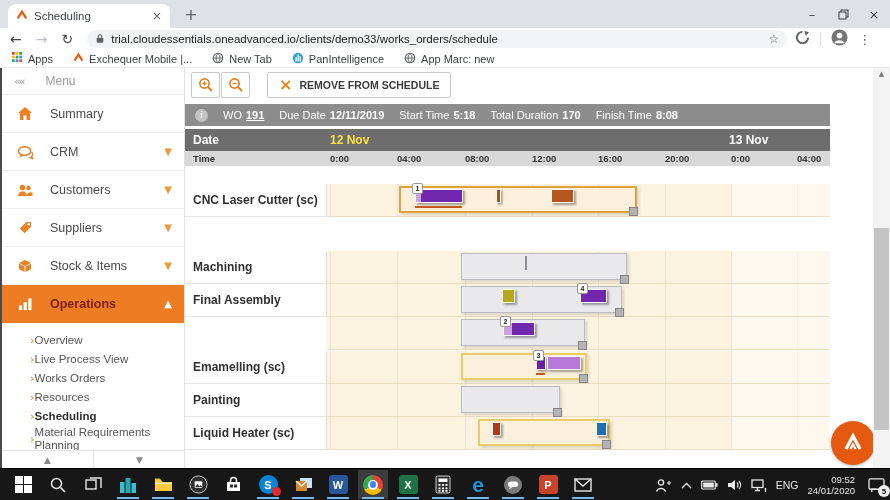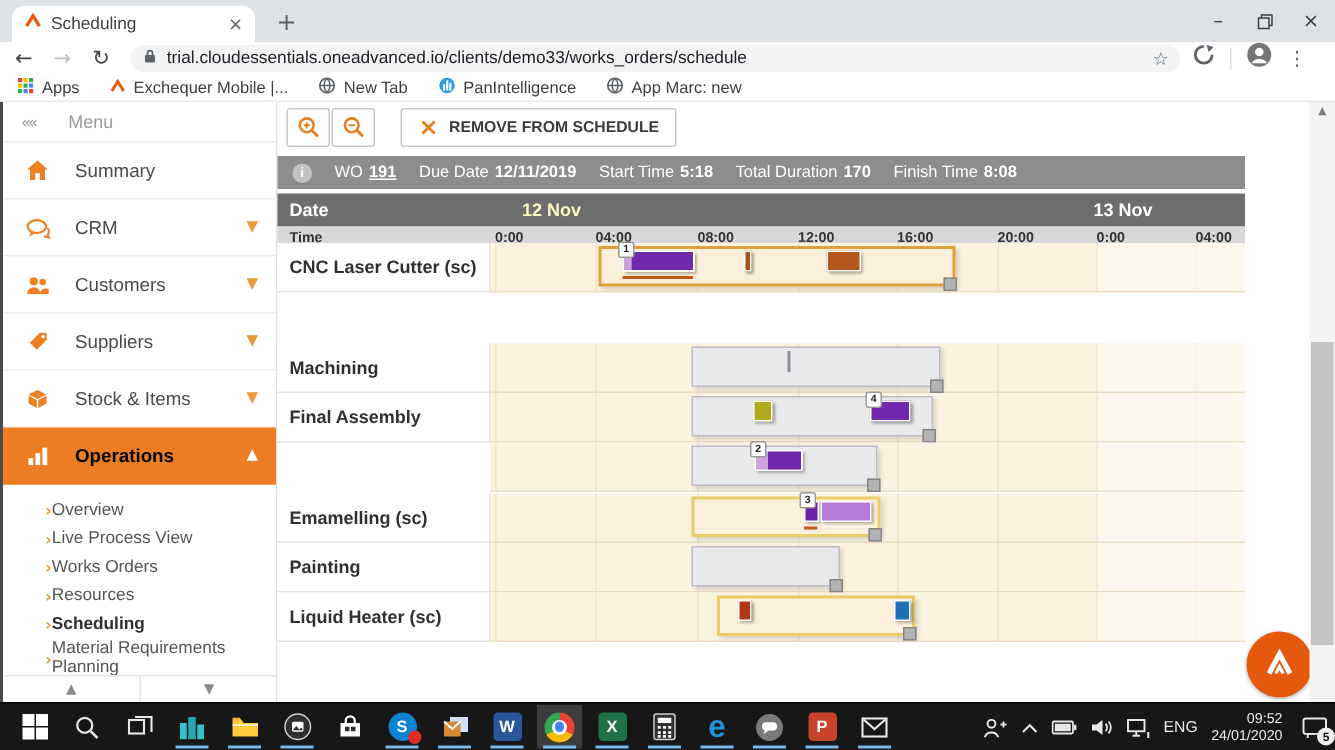--- a/index.html
+++ b/index.html
@@ -31,21 +31,21 @@
   
   #sidebar{position:absolute;left:0;top:68px;width:185px;height:400px;background:#fff;border-right:1px solid #e2e2e2;box-sizing:border-box;border-left:2px solid #4a4a4a;}
   #menuhead{height:26px;display:flex;align-items:center;border-bottom:1px solid #ececec;color:#9a9a9a;}
   #menuhead .coll{margin-left:12px;font-size:11px;letter-spacing:-2px;}
   #menuhead .lbl{margin-left:22px;font-size:12px;}
   .sitem{height:37px;display:flex;align-items:center;border-bottom:1px solid #efefef;position:relative;}
   .sitem .ic{width:18px;margin-left:14px;display:flex;justify-content:center;}
   .sitem .lbl{margin-left:16px;font-size:12.5px;color:#4a4a4a;}
   .sitem .car{position:absolute;right:12px;color:#e89a3c;font-size:10px;}
   .sitem.active{background:#ed7d23;border-bottom-color:#ed7d23;}
-  .sitem.active .lbl{color:#000000;font-weight:bold;}
+  .sitem.active .lbl{color:#7f1d1d;font-weight:bold;}
   .sitem.active .car{color:#fff;}
   #subnav{padding-top:8px;}
   .sub{display:flex;align-items:center;min-height:19px;position:relative;}
   .sub .chev{margin-left:28px;color:#e89a3c;font-weight:bold;font-size:11px;}
   .sub .lbl{font-size:11.5px;color:#555;line-height:13px;max-width:118px;}
   .sub.active .lbl{font-weight:bold;color:#2e2e2e;}
   #sscroll{position:absolute;bottom:0;left:0;width:183px;height:17px;display:flex;border-top:1px solid #e4e4e4;}
   #sscroll div{flex:1;display:flex;align-items:center;justify-content:center;color:#8a8a8a;font-size:9px;}
   #sscroll div:first-child{border-right:1px solid #e4e4e4;}
   
@@ -57,25 +57,25 @@
   .xglyph{color:#e87f1e;font-weight:bold;font-size:16px;line-height:10px;}
   #infobar{position:absolute;left:0;top:36px;width:645px;height:22px;background:#8d8d8d;display:flex;
            align-items:center;gap:15px;padding-left:10px;box-sizing:border-box;color:#fff;font-size:11px;}
   #infoicon{width:13px;height:13px;border-radius:50%;background:#c2c2c2;color:#fff;font-size:9px;font-weight:bold;
             display:flex;align-items:center;justify-content:center;}
   .ifield b{margin-left:4px;}
   #wonum{font-weight:bold;text-decoration:underline;margin-left:4px;}
   #daterow{position:absolute;left:0;top:61px;width:645px;height:22px;background:#6d6d6d;}
   #daterow .dl{position:absolute;left:8px;top:4px;font-size:12px;font-weight:bold;color:#fff;}
   .day{position:absolute;top:4px;font-size:12px;font-weight:bold;color:#fff;}
-  .day.hl{color:#fef9c3;margin-left:18px;}
+  .day.hl{color:#fde047;}
   #timerow{position:absolute;left:0;top:83px;width:645px;height:15px;background:#d8d8d8;}
   #timerow .tl{position:absolute;left:8px;top:2px;font-size:9.5px;font-weight:bold;color:#333;}
   .tick{position:absolute;top:2px;font-size:9.5px;font-weight:bold;color:#333;}
-  #grows{position:absolute;left:0;top:94px;width:645px;height:300px;}
+  #grows{position:absolute;left:0;top:116px;width:645px;height:300px;}
   .grow{position:absolute;left:0;width:645px;height:33.3px;}
   .rlabel{position:absolute;left:0;top:0;width:142px;height:100%;background:#fff;border-bottom:1px solid #e4e4e4;
           border-right:1px solid #e0e0e0;box-sizing:border-box;display:flex;align-items:center;padding-left:8px;
           font-size:12px;font-weight:600;color:#303030;}
   .rstrip{position:absolute;left:142px;top:0;width:503px;height:100%;background:#fbf2e0;
           border-bottom:1px solid rgba(175,145,85,.22);box-sizing:border-box;}
   .gline{position:absolute;top:0;width:1px;height:100%;background:rgba(140,110,60,.10);}
   .dayshade{position:absolute;top:0;left:405px;right:0;height:100%;background:rgba(255,255,255,.45);}
   .cont{position:absolute;top:2px;height:27px;background:#e9e9ec;border:1px solid #bcbcc4;box-sizing:border-box;
         box-shadow:2px 2px 3px rgba(0,0,0,.13);}

